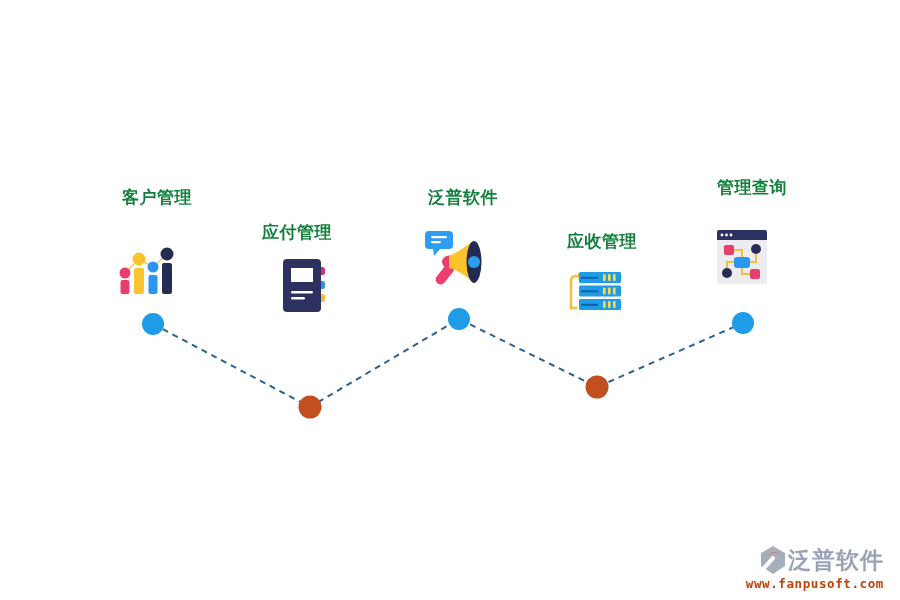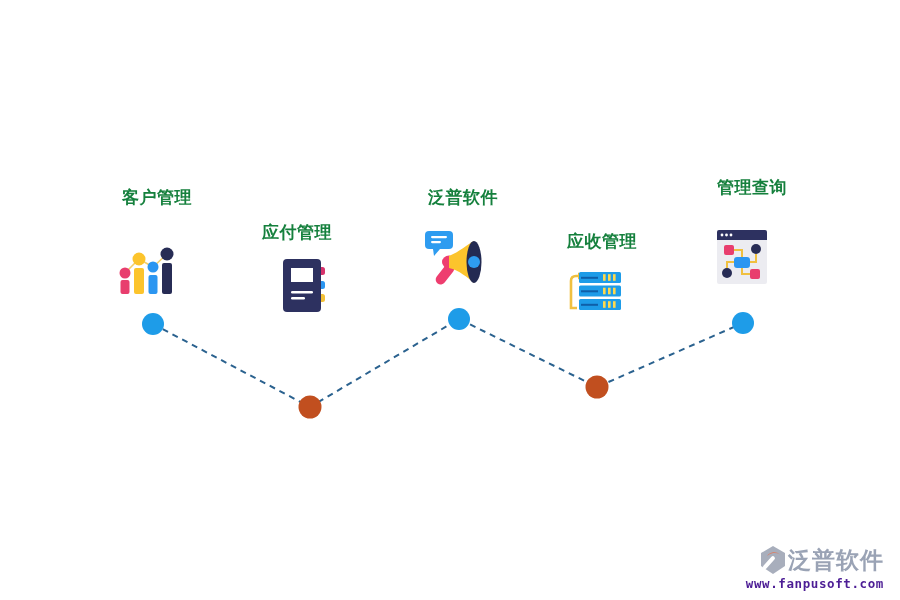--- a/index.html
+++ b/index.html
@@ -16,21 +16,21 @@
     letter-spacing:0.5px; white-space:nowrap;
   }
   .node-icon { position:absolute; }
   .watermark { position:absolute; right:16px; top:545px; text-align:left; }
   .wm-row { display:flex; align-items:center; justify-content:flex-end; gap:1px; }
   .wm-brand {
     font-size:23px; font-weight:700; color:#9aa3b5; letter-spacing:1px;
     font-family:"DejaVu Sans","Liberation Sans",sans-serif; line-height:1;
   }
   .wm-url {
-    font-size:12.5px; font-weight:700; color:#4c1d95; letter-spacing:0.6px;
+    font-size:12.5px; font-weight:700; color:#c2410c; letter-spacing:0.6px;
     margin-top:1px; font-family:"DejaVu Sans Mono","Liberation Mono",monospace;
   }
 </style>
 </head>
 <body>
 
 <div class="canvas">
 
   <svg class="connector-svg" width="900" height="600">
     <path d="M153,324 L310,407 L459,319 L597,387 L743,323" fill="none" stroke-width="2" stroke-dasharray="6 5" stroke="#2b628f"></path>

